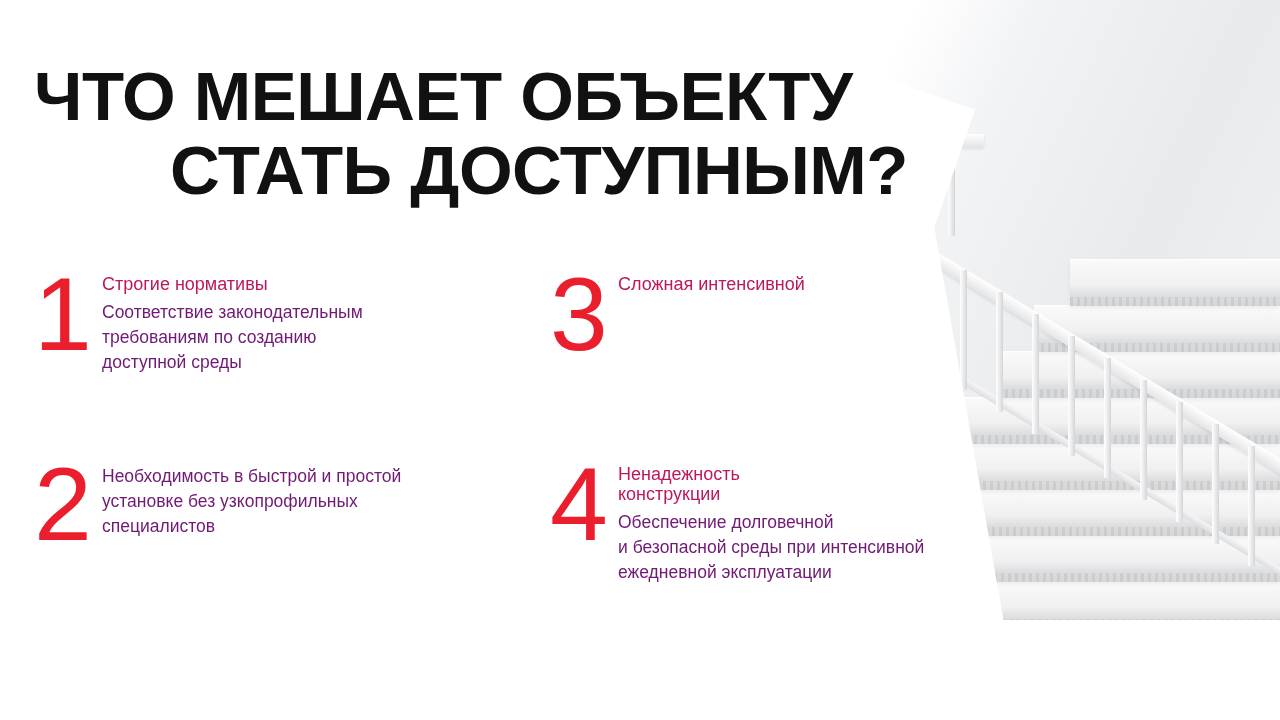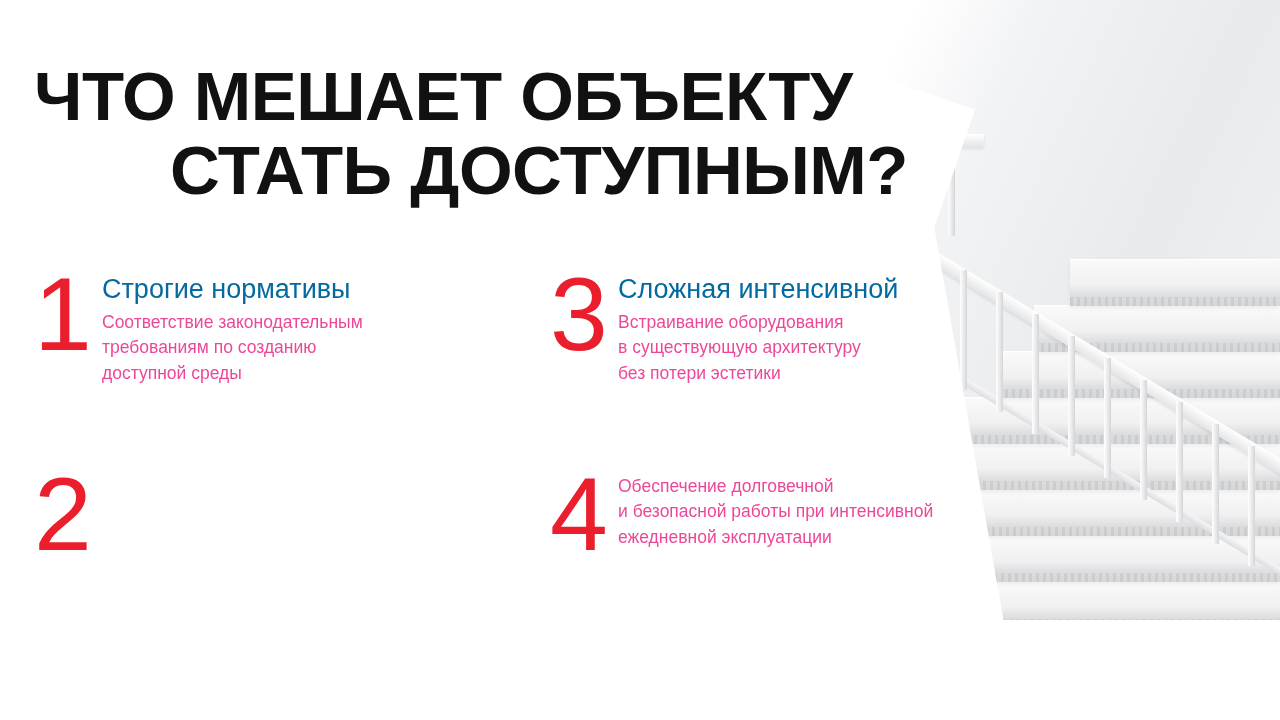--- a/index.html
+++ b/index.html
@@ -162,29 +162,29 @@
     width: 68px;
     flex: 0 0 68px;
     margin-top: 2px;
     letter-spacing: -2px;
   }
   .item-body {
     padding-top: 6px;
     flex: 1 1 auto;
   }
   .item-title {
-    color: #0369a1;
-    font-size: 27px;
+    color: #be185d;
+    font-size: 18px;
     line-height: 1.14;
     font-weight: 400;
     margin: 0 0 5px 0;
     white-space: pre-line;
   }
   .item-desc {
-    color: #ec4899;
+    color: #701a75;
     font-size: 17.5px;
     line-height: 1.45;
     font-weight: 400;
     margin: 0;
     white-space: pre-line;
   }
 </style>
 </head>
 <body>
 
@@ -273,41 +273,43 @@
           <p class="item-desc">Соответствие законодательным
 требованиям по созданию
 доступной среды</p>
         </div>
       </div>
 
       <div class="item">
         <div class="num">3</div>
         <div class="item-body">
           <p class="item-title">Сложная интенсивной</p>
-          <p class="item-desc">Встраивание оборудования
-в существующую архитектуру
-без потери эстетики</p>
         </div>
       </div>
 
     </div>
 
     <div class="row">
 
       <div class="item">
         <div class="num">2</div>
         <div class="item-body">
+          <p class="item-desc">Необходимость в быстрой и простой
+установке без узкопрофильных
+специалистов</p>
         </div>
       </div>
 
       <div class="item">
         <div class="num">4</div>
         <div class="item-body">
+          <p class="item-title">Ненадежность
+конструкции</p>
           <p class="item-desc">Обеспечение долговечной
-и безопасной работы при интенсивной
+и безопасной среды при интенсивной
 ежедневной эксплуатации</p>
         </div>
       </div>
 
     </div>
 
   </div>
 
 </div>
 

